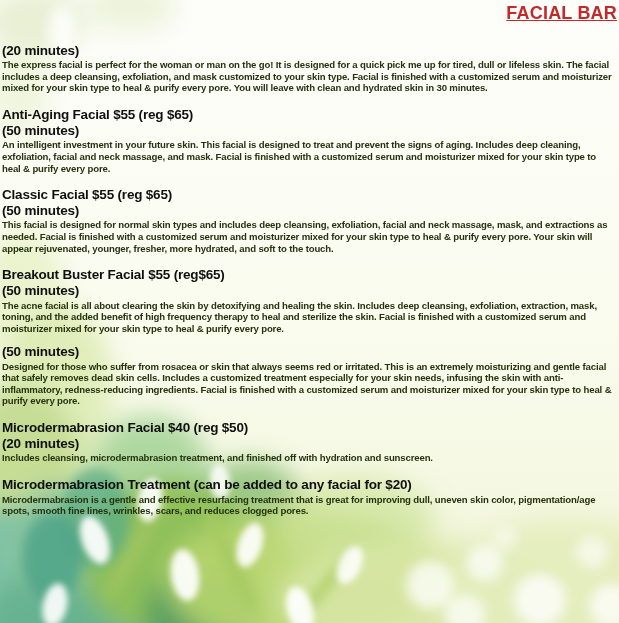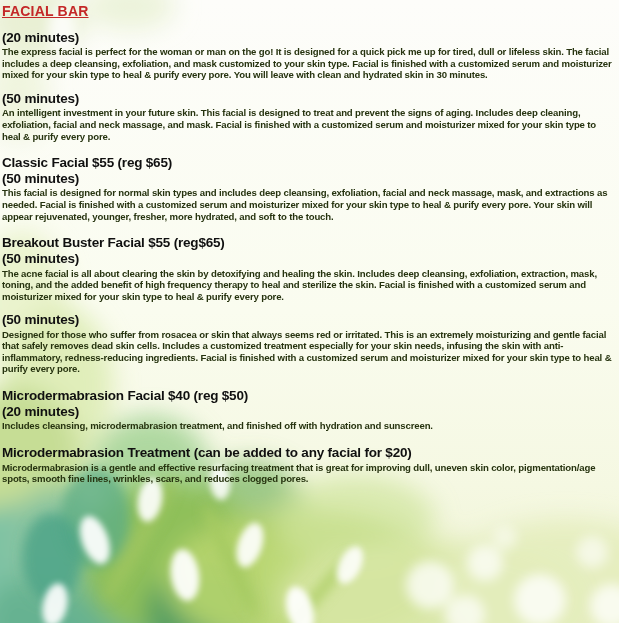--- a/index.html
+++ b/index.html
@@ -4,23 +4,23 @@
 <style>
   html,body{margin:0;padding:0;}
   body{
     width:619px;height:623px;position:relative;overflow:hidden;
     font-family:"Liberation Sans", sans-serif;
     background:linear-gradient(180deg,#fdfdfa 0%,#fafcef 50%,#f5f8e2 78%,#eef3d2 100%);
   }
   .bg{position:absolute;inset:0;z-index:0;}
   .content{position:absolute;z-index:1;left:2px;top:1px;width:615px;}
   .page-title{
-    font-size:14px;font-weight:bold;text-align:left;
+    font-size:18px;font-weight:bold;text-align:right;
     text-decoration:underline;color:var(--title-red,#c42828);
-    margin:2px 0 12px;letter-spacing:.2px;
+    margin:2px 0 20px;letter-spacing:.2px;
   }
   .section{margin-top:11px;}
   .section.first{margin-top:1px;}
   .svc-title{
     font-size:13.5px;font-weight:bold;color:var(--heading,#101010);
     line-height:1.06;letter-spacing:-0.2px;
   }
   .svc-duration{
     display:block;font-size:13.5px;font-weight:bold;color:var(--heading,#101010);
     line-height:1.06;letter-spacing:-0.2px;margin-top:1px;
@@ -103,20 +103,21 @@
 
 <div class="content">
   <div class="page-title">FACIAL BAR</div>
 
   <div class="section first">
     <span class="svc-duration">(20 minutes)</span>
     <p class="svc-desc">The express facial is perfect for the woman or man on the go! It is designed for a quick pick me up for tired, dull or lifeless skin. The facial includes a deep cleansing, exfoliation, and mask customized to your skin type.  Facial is finished with a customized serum and moisturizer mixed for your skin type to heal &amp; purify every pore. You will leave with clean and hydrated skin in 30 minutes.</p>
   </div>
 
   <div class="section">
+    <span class="svc-title">Anti-Aging Facial $55 (reg $65)</span>
     <span class="svc-duration">(50 minutes)</span>
     <p class="svc-desc">An intelligent investment in your future skin. This facial is designed to treat and prevent the signs of aging. Includes deep cleaning, exfoliation, facial and neck massage, and mask. Facial is finished with a customized serum and moisturizer mixed for your skin type to heal &amp; purify every pore.</p>
   </div>
 
   <div class="section">
     <span class="svc-title">Classic Facial $55 (reg $65)</span>
     <span class="svc-duration">(50 minutes)</span>
     <p class="svc-desc">This facial is designed for normal skin types and includes deep cleansing, exfoliation, facial and neck massage, mask, and extractions as needed. Facial is finished with a customized serum and moisturizer mixed for your skin type to heal &amp; purify every pore. Your skin will appear rejuvenated, younger, fresher, more hydrated, and soft to the touch.</p>
   </div>
 

